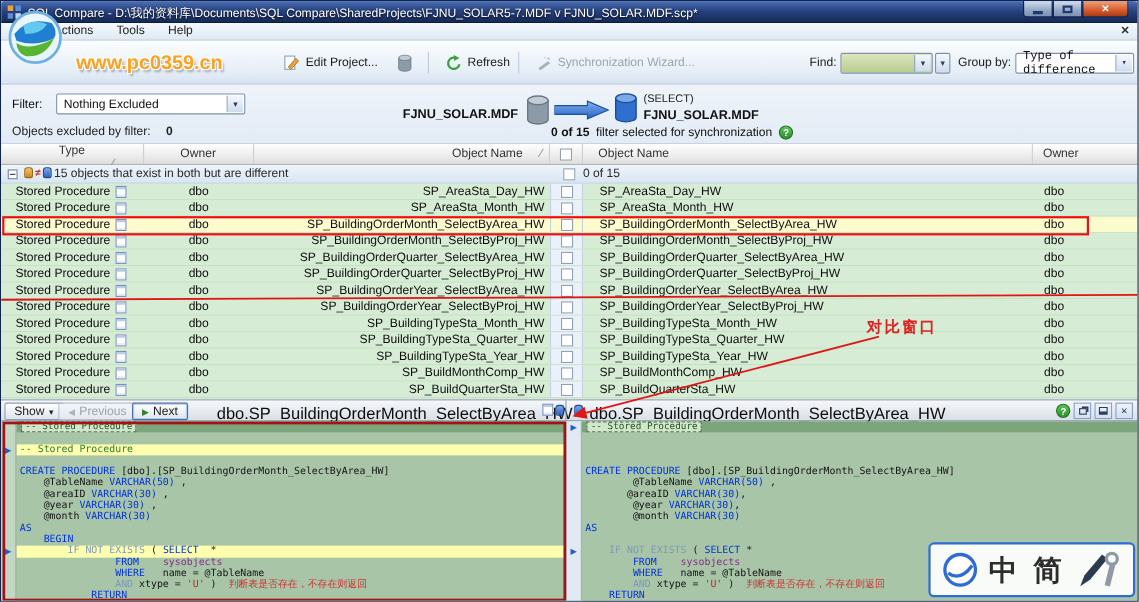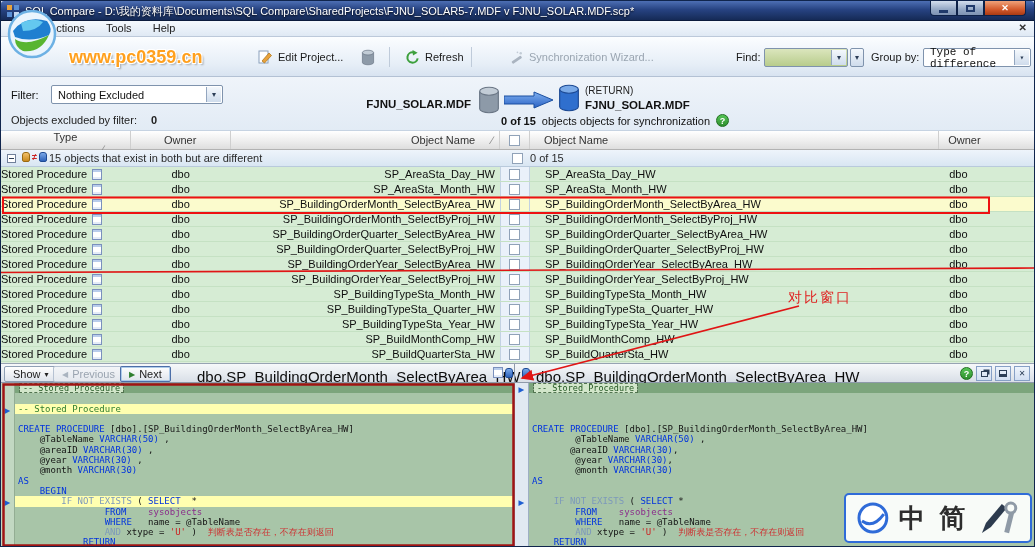--- a/index.html
+++ b/index.html
@@ -78,21 +78,21 @@
   .grp-minus{position:absolute;left:6px;top:4px;width:9px;height:9px;border:1px solid #70809a;background:#fff;}
   .grp-minus::after{content:"";position:absolute;left:1px;top:3px;width:5px;height:1px;background:#2c3e57;}
   .grp-icons{position:absolute;left:21px;top:2px;display:flex;align-items:center;gap:2px;}
   .neq{color:#cc2222;font-size:9px;font-weight:bold;}
   .grp-label{position:absolute;left:48px;top:2px;line-height:13px;}
   .grp-count-wrap{position:absolute;left:511px;top:2px;display:flex;align-items:center;gap:7px;}
 
   #grid-rows{position:absolute;top:166px;left:0;right:0;height:196px;overflow:hidden;background:#dcedda;}
   .grow{display:flex;height:15px;background:#d6ecd4;border-bottom:1px solid #c5e1c3;color:#0e0e0e;}
   .grow .c{display:flex;align-items:center;font-size:11px;}
-  .c-type{width:130px;gap:5px;padding-left:0;}
+  .c-type{width:130px;gap:5px;padding-left:13px;}
   .c-owner{width:100px;justify-content:center;}
   .c-nameL{width:270px;justify-content:flex-end;padding-right:5px;}
   .c-check{width:30px;justify-content:center;background:#eaf1fa;border-left:1px solid #c3d2e2;border-right:1px solid #c3d2e2;}
   .c-nameR{width:410px;padding-left:15px;}
   .c-ownerR{width:95px;padding-left:10px;}
   .row-hl{background:#fbfbcd;}
   .row-hl .c-check{background:#fbfbcd;}
   .cb{display:inline-block;width:11px;height:11px;border:1px solid #90a2b8;background:#fff;}
   .sp-icon{display:inline-block;width:10px;height:11px;border:1px solid #7a90bd;background:#fff;
     box-shadow:inset 0 2px 0 #b9cdeb, inset 0 -2px 0 #e4ecf8;}
@@ -130,21 +130,21 @@
   .hbox{display:inline-block;background:#d2e6ca;border:1px dashed #51734f;color:#235723;
     padding:0 3px;font-size:8.5px;line-height:8px;height:10px;}
   .gline{height:10.3px;line-height:10.3px;text-align:center;}
   .garrow{color:#1e5ed2;font-size:7.5px;}
   .tk-kw{color:#0033dd;} .tk-kw2{color:#7d99bb;} .tk-cm{color:#2e7d2e;}
   .tk-sys{color:#8b2e8b;} .tk-str{color:#cc2222;} .tk-cmr{color:#cc3333;} .tk-pl{color:#141414;}
 
   
   #annotations{position:absolute;inset:0;z-index:90;pointer-events:none;}
   .anno-label{position:absolute;left:787px;top:288px;z-index:91;color:#e02020;font-size:14px;
-    font-weight:normal;letter-spacing:2px;pointer-events:none;}
+    font-weight:bold;letter-spacing:2px;pointer-events:none;}
 
   
   .watermark{position:absolute;left:6px;top:6px;z-index:95;pointer-events:none;width:260px;height:72px;}
   .wm-logo{position:absolute;left:0;top:2px;}
   .wm-name{position:absolute;left:56px;top:6px;font-size:26px;font-weight:bold;color:#1d4ba0;white-space:nowrap;
     text-shadow:-1px -1px 0 #fff,1px -1px 0 #fff,-1px 1px 0 #fff,1px 1px 0 #fff,2px 3px 3px rgba(0,0,0,.35);}
   .wm-url{position:absolute;left:62px;top:40px;font-size:18px;font-weight:bold;color:#ffa01e;white-space:nowrap;
     text-shadow:-1px -1px 0 #fff,1px -1px 0 #fff,-1px 1px 0 #fff,1px 1px 0 #fff,2px 2px 2px rgba(0,0,0,.3);}
   .stamp{position:absolute;left:843px;top:492px;z-index:96;width:188px;height:50px;pointer-events:none;
     background:rgba(255,255,255,.92);border:2px solid #2f6bd8;border-radius:5px;
@@ -201,21 +201,21 @@
     </button>
     <div class="tb-sep" style="left:388px;"></div>
     <button class="tb-btn" style="left:396px;">
       <svg width="15" height="15" viewBox="0 0 16 16">
         <path d="M13.5 9 A5.5 5.5 0 1 1 9 2.6" fill="none" stroke="#3da03d" stroke-width="2.2"></path>
         <polygon points="8,0 13.5,2.8 8.5,5.8" fill="#3da03d"></polygon>
       </svg>
       <span>Refresh</span>
     </button>
     <div class="tb-sep" style="left:470px;"></div>
-    <button class="tb-btn disabled" style="left:500px;">
+    <button class="tb-btn disabled" style="left:478px;">
       <svg width="15" height="15" viewBox="0 0 16 16">
         <rect x="2" y="9" width="12" height="3" rx="1" fill="#aab4c0" transform="rotate(-35 8 10)"></rect>
         <circle cx="12.5" cy="3.5" r="1.3" fill="#c3ccd6"></circle>
           <circle cx="9" cy="2.5" r="0.9" fill="#c3ccd6"></circle>
       </svg>
       <span>Synchronization Wizard...</span>
     </button>
     <span class="tb-label" style="left:735px;">Find:</span>
     <div class="combo find" style="left:763px;top:11px;width:84px;">
       <span class="combo-text"></span>
@@ -250,25 +250,25 @@
         <stop offset="0" stop-color="#7fb0f0"></stop>
             <stop offset="1" stop-color="#2a62c4"></stop>
           </linearGradient>
         </defs>
       <polygon points="0,5 30,5 30,1 49,9 30,17 30,13 0,13" fill="url(#agrad)" stroke="#1b4fa0"></polygon>
     </svg>
     <svg class="db-tgt-cyl" width="24" height="28" viewBox="0 0 20 24">
       <path d="M2 4.5 v15 a8 3.4 0 0 0 16 0 v-15" fill="#2f6fce" stroke="#1d4a94"></path>
       <ellipse cx="10" cy="4.5" rx="8" ry="3.4" fill="#7aaae8" stroke="#1d4a94"></ellipse>
     </svg>
-    <div class="db-local">(RETURN)</div>
+    <div class="db-local">(SELECT)</div>
     <div class="db-tgt-name">FJNU_SOLAR.MDF</div>
     <div class="db-selection">
       <b>0 of 15</b>
-      <span>objects objects for synchronization</span>
+      <span>filter selected for synchronization</span>
       <span class="help-circle">?</span>
     </div>
   </div>
 
   <div class="grid-header">
     <div class="gh-c w-type">
       <span>Type</span>
       <span class="sort-glyph">∕</span>
     </div>
     <div class="gh-c w-owner">

